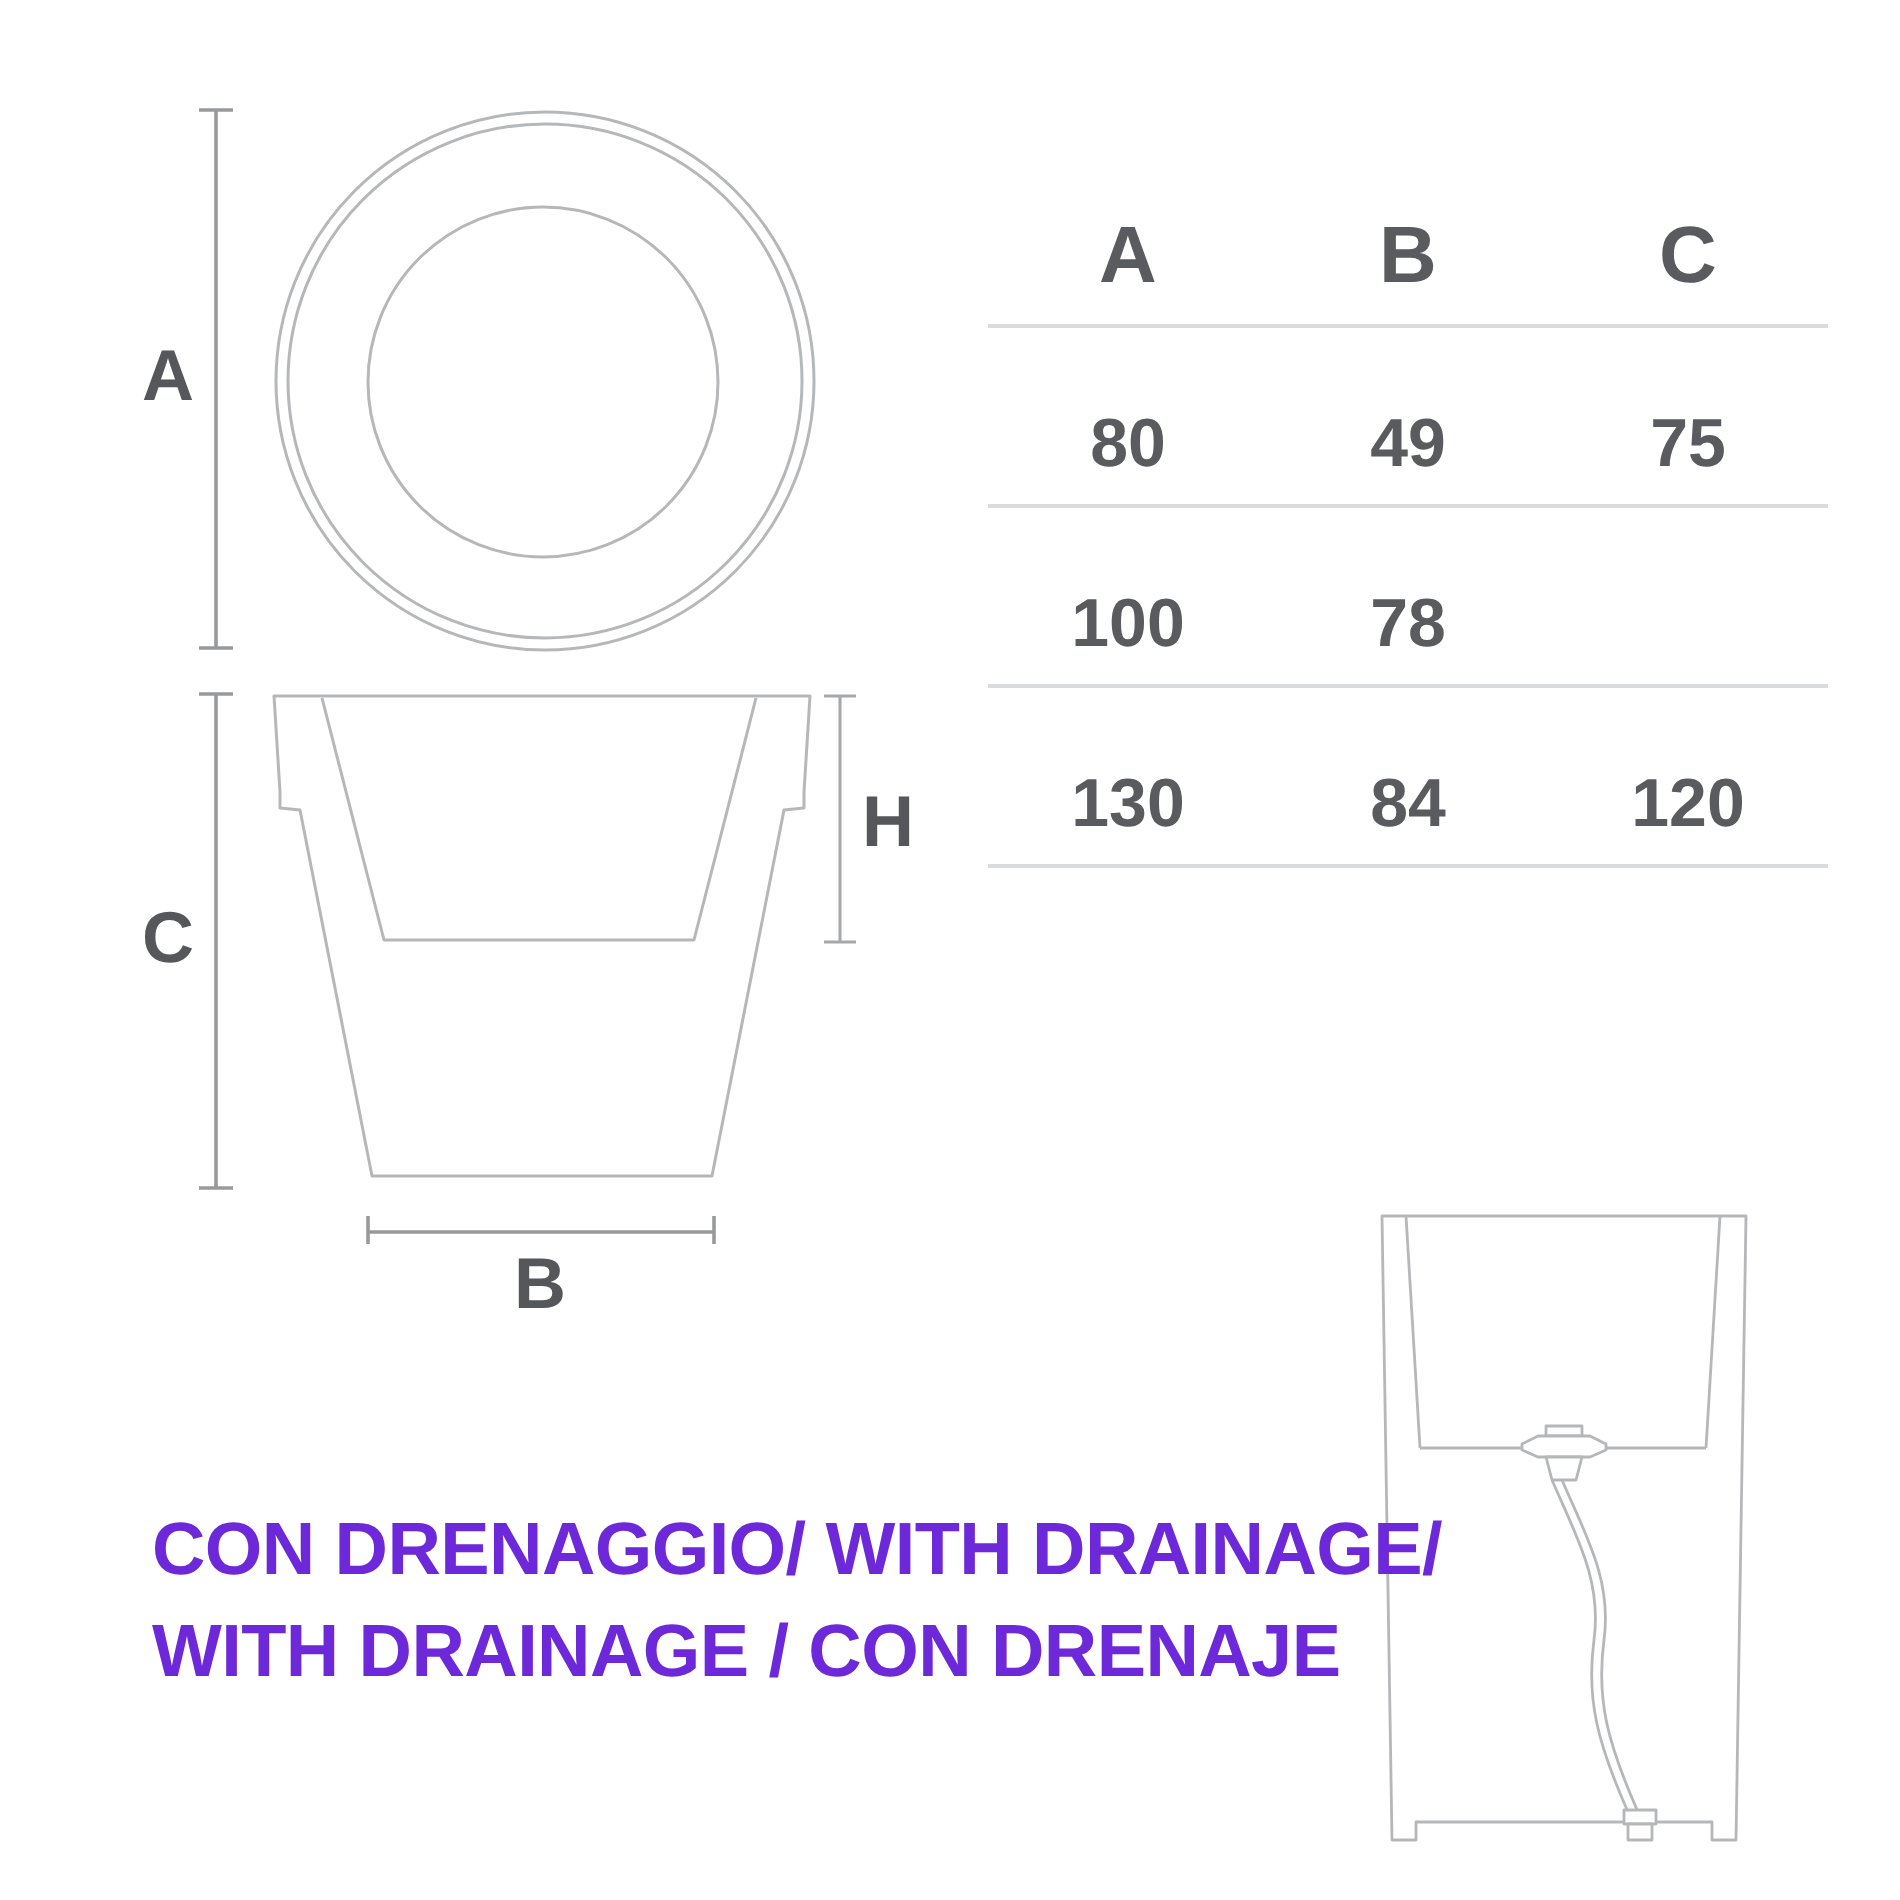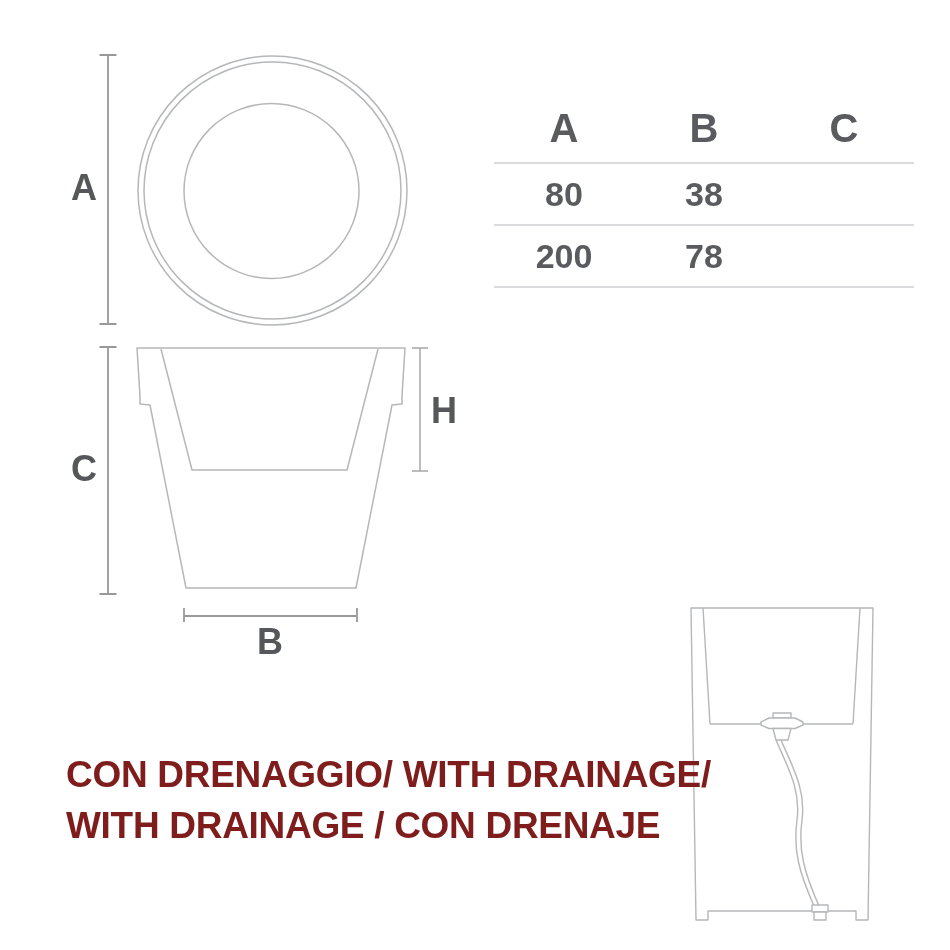--- a/index.html
+++ b/index.html
@@ -12,26 +12,26 @@
     font-weight:700;font-size:36px;color:#55575a;line-height:1;
   }
 
   .size-table{
     position:absolute;left:494px;top:95px;width:420px;
     color:#595b5e;font-weight:700;
   }
   .trow{display:grid;grid-template-columns:1fr 1fr 1fr;border-bottom:2px solid #dadbdc;}
   .trow .cell{display:flex;align-items:center;justify-content:center;}
   .trow.thead{height:67px;font-size:40px;}
-  .trow.tbody{height:60px;font-size:34px;}
+  .trow.tbody{height:60px;font-size:34px;margin-top:28px;}
 
   .caption{
-    position:absolute;left:66px;top:749px;
+    position:absolute;left:76px;top:749px;
     font-weight:700;font-size:37px;line-height:51px;
-    letter-spacing:-0.3px;color:#7f1d1d;white-space:nowrap;
+    letter-spacing:-0.3px;color:#6d28d9;white-space:nowrap;
   }
 </style>
 </head>
 <body>
 
 <div class="canvas">
 
   <svg width="950" height="950" viewBox="0 0 950 950">
 
     <g fill="none" stroke="#b5b7b9" stroke-width="1.5">
@@ -84,25 +84,31 @@
   <div class="dim-label" style="left:270px;top:642px;">B</div>
 
   <div class="size-table">
     <div class="trow thead">
       <div class="cell">A</div>
       <div class="cell">B</div>
       <div class="cell">C</div>
     </div>
     <div class="trow tbody">
       <div class="cell">80</div>
-      <div class="cell">38</div>
+      <div class="cell">49</div>
+      <div class="cell">75</div>
     </div>
     <div class="trow tbody">
-      <div class="cell">200</div>
+      <div class="cell">100</div>
       <div class="cell">78</div>
+    </div>
+    <div class="trow tbody">
+      <div class="cell">130</div>
+      <div class="cell">84</div>
+      <div class="cell">120</div>
     </div>
   </div>
 
   <div class="caption">
     <div>CON DRENAGGIO/ WITH DRAINAGE/</div>
     <div>WITH DRAINAGE / CON DRENAJE</div>
   </div>
 
 </div>
 

